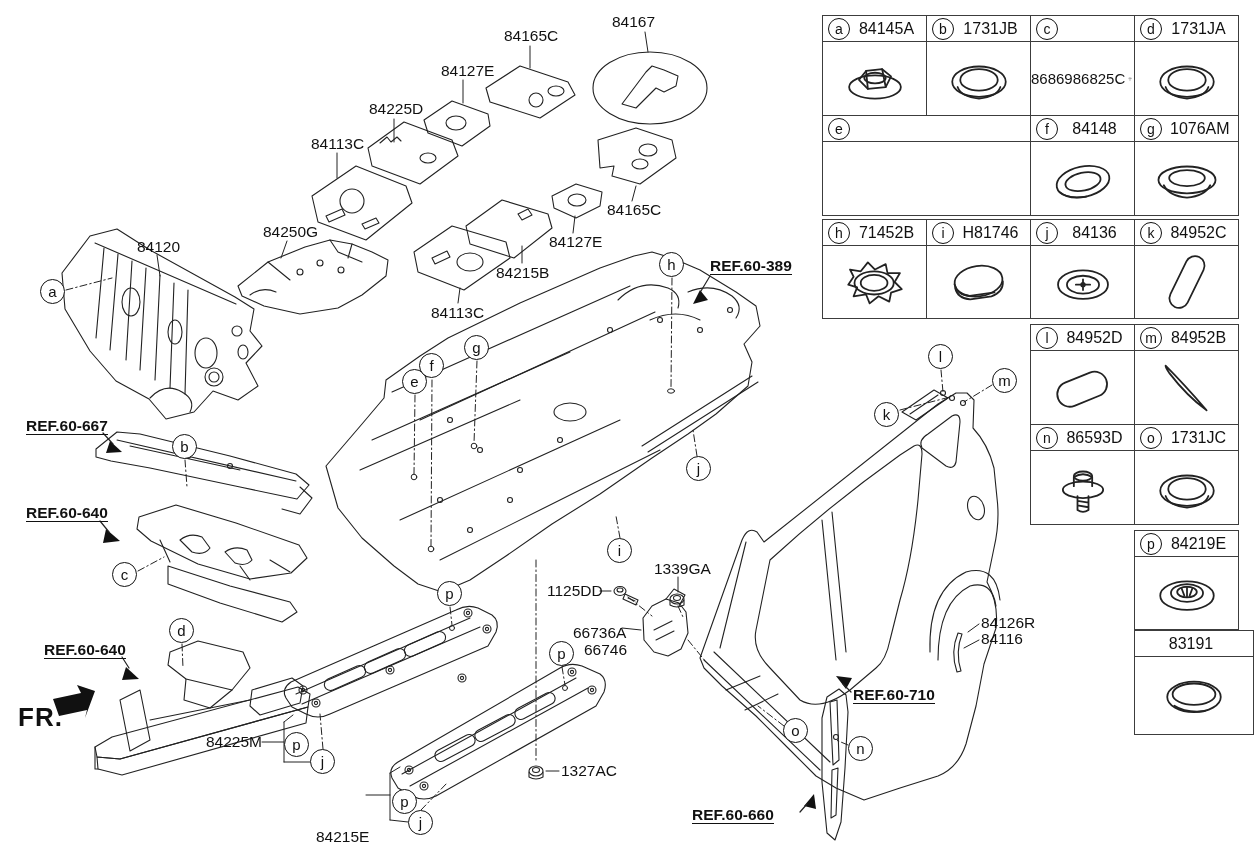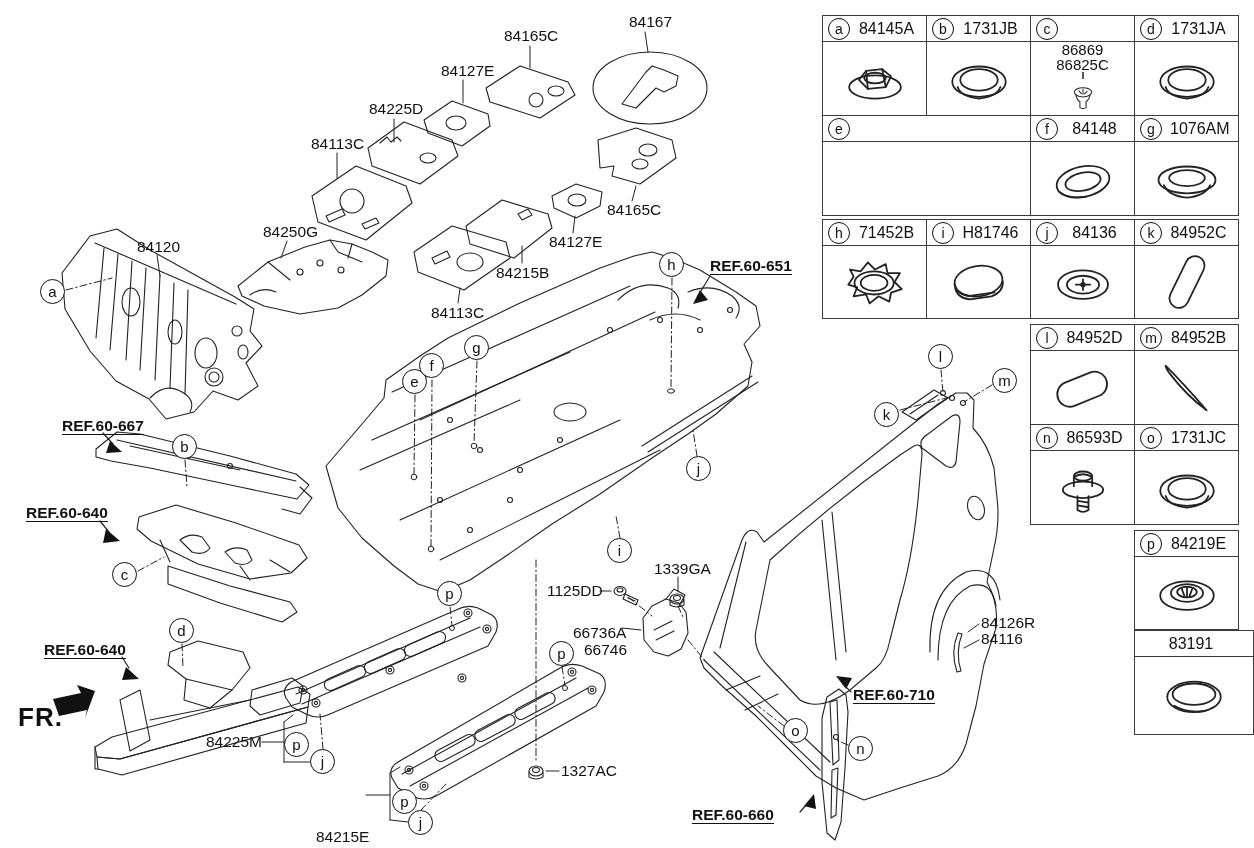--- a/index.html
+++ b/index.html
@@ -12,21 +12,21 @@
            background:#fff;display:flex;align-items:center;justify-content:center;
            font-size:15px;line-height:15px;color:#111;box-sizing:border-box;cursor:pointer;z-index:5;}
   #fr-label{position:absolute;left:18px;top:702px;font-size:26px;font-weight:bold;letter-spacing:1px;}
   
   .lcell{position:absolute;border:1.3px solid #3c3c3c;background:#fff;box-sizing:border-box;}
   .lhead{height:26px;border-bottom:1.3px solid #3c3c3c;display:flex;align-items:center;
          padding:0 5px;box-sizing:border-box;gap:8px;}
   .lletter{width:20px;height:20px;border:1.4px solid #111;border-radius:50%;display:flex;flex:0 0 auto;
            align-items:center;justify-content:center;font-size:14px;line-height:14px;background:#fff;}
   .lcode{font-size:16px;color:#111;flex:1;text-align:center;padding-right:6px;white-space:nowrap;}
-  .lbody{position:relative;height:calc(100% - 26px);display:flex;flex-direction:column;
+  .lbody{position:relative;height:calc(100% - 26px);display:flex;flex-direction:row;
          align-items:center;justify-content:center;}
   .licon{display:block;}
   .licon *{stroke:#222;fill:none;stroke-width:2;stroke-linejoin:round;stroke-linecap:round;}
   .ccode{font-size:15px;line-height:15px;text-align:center;}
   .e-lab{position:absolute;font-size:15px;white-space:nowrap;}
   svg.line-art *{vector-effect:non-scaling-stroke;}
 </style>
 </head>
 <body>
 
@@ -295,33 +295,33 @@
     <g stroke-width="1.2">
       <path d="M103,433 L113,444 M100,521 L109,532 M122,657 L129,668 M710,276 L701,291 M851,692 L843,684 M800,812 L807,804"></path>
     </g>
 
     <g fill="#111" stroke="none">
       <path d="M95,691 L77,685 L81,693 L53,699 L59,716 L87,710 L85,718 Z"></path>
     </g>
   </svg>
 
   <div id="diagram-layer">
-      <div class="plabel" style="left: 629px; top: 14px;">84167</div>
+      <div class="plabel" style="left: 612px; top: 14px;">84167</div>
       <div class="plabel" style="left: 504px; top: 28px;">84165C</div>
       <div class="plabel" style="left: 441px; top: 63px;">84127E</div>
       <div class="plabel" style="left: 369px; top: 101px;">84225D</div>
       <div class="plabel" style="left: 311px; top: 136px;">84113C</div>
       <div class="plabel" style="left: 263px; top: 224px;">84250G</div>
       <div class="plabel" style="left: 137px; top: 239px;">84120</div>
       <div class="plabel" style="left: 607px; top: 202px;">84165C</div>
       <div class="plabel" style="left: 549px; top: 234px;">84127E</div>
       <div class="plabel" style="left: 496px; top: 265px;">84215B</div>
       <div class="plabel" style="left: 431px; top: 305px;">84113C</div>
-      <div class="plabel ref" style="left: 710px; top: 258px;">REF.60-651</div>
-      <div class="plabel ref" style="left: 26px; top: 418px; margin-left: 36px;">REF.60-667</div>
+      <div class="plabel ref" style="left: 710px; top: 258px;">REF.60-389</div>
+      <div class="plabel ref" style="left: 26px; top: 418px;">REF.60-667</div>
       <div class="plabel ref" style="left: 26px; top: 505px;">REF.60-640</div>
       <div class="plabel ref" style="left: 44px; top: 642px;">REF.60-640</div>
       <div class="plabel" style="left: 206px; top: 734px;">84225M</div>
       <div class="plabel" style="left: 316px; top: 786px; margin-top: 43px;">84215E</div>
       <div class="plabel" style="left: 547px; top: 583px;">1125DD</div>
       <div class="plabel" style="left: 584px; top: 642px;">66746</div>
       <div class="plabel" style="left: 573px; top: 625px;">66736A</div>
       <div class="plabel" style="left: 654px; top: 561px;">1339GA</div>
       <div class="plabel" style="left: 561px; top: 763px;">1327AC</div>
       <div class="plabel" style="left: 981px; top: 615px;">84126R</div>

